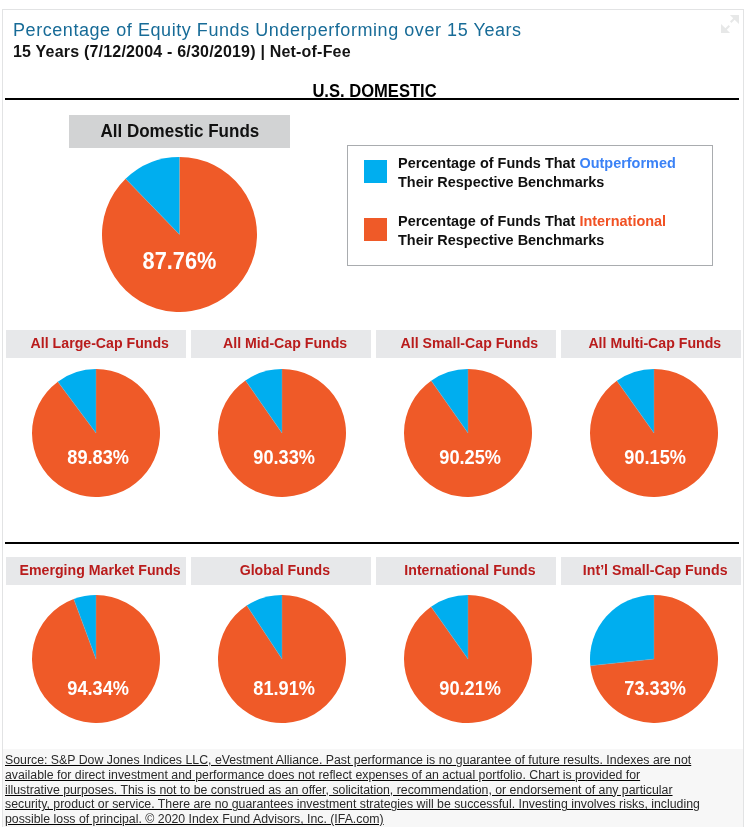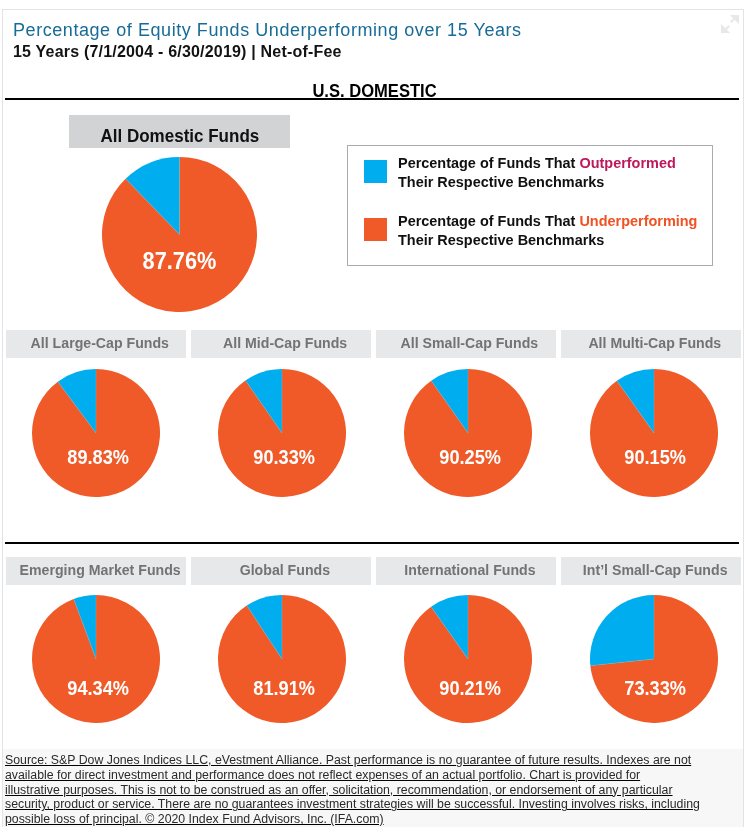--- a/index.html
+++ b/index.html
@@ -5,68 +5,68 @@
   html,body{margin:0;padding:0;}
   body{width:748px;height:827px;background:#fff;font-family:"Liberation Sans",sans-serif;-webkit-font-smoothing:antialiased;}
   #frame{position:absolute;left:0;top:7px;width:748px;height:827px;background:#fff;padding-left:20px;}
   #frameborder{position:absolute;left:2px;top:2px;width:742px;height:822px;border:1px solid #e2e3e4;box-sizing:border-box;pointer-events:none;}
   .title{position:absolute;left:13px;top:13px;font-size:18px;color:#176b97;letter-spacing:0.56px;white-space:nowrap;}
   .subtitle{position:absolute;left:13px;top:36px;font-size:16px;font-weight:bold;color:#131313;letter-spacing:0.2px;white-space:nowrap;}
   .expand{position:absolute;left:721px;top:8px;width:18px;height:18px;}
   .rule{position:absolute;background:#000;height:2px;}
   .sectionlabel{position:absolute;font-size:18px;font-weight:bold;color:#000;}
   .sectionlabel span{display:inline-block;transform:scaleX(0.92);}
-  .hdr{position:absolute;background:#e7e8ea;display:flex;align-items:flex-end;justify-content:center;font-weight:bold;color:#111;}
+  .hdr{position:absolute;background:#e7e8ea;display:flex;align-items:center;justify-content:center;font-weight:bold;color:#111;}
   .pie{position:absolute;}
   .pcttxt{position:absolute;color:#fff;font-weight:bold;text-align:center;}
   .legend{position:absolute;left:347px;top:138px;width:366px;height:121px;border:1px solid #a9acaf;background:#fff;box-sizing:border-box;}
   .legrow{position:absolute;left:16px;display:flex;align-items:flex-start;}
   .legend .legrow:nth-child(1){top:8px;}
   .legend .legrow:nth-child(2){top:66px;}
   .swatch{width:23px;height:23px;flex:0 0 23px;margin-top:6px;}
   .sw-blue{background:#00aeef;}
   .sw-orange{background:#ef5a28;}
   .legtext{margin-left:11px;font-size:14.6px;font-weight:bold;color:#101010;line-height:19.1px;
            display:inline-block;transform:scaleX(0.99);transform-origin:0 0;}
-  .hl-blue{color:#be185d;margin-top:29px;}
+  .hl-blue{color:#3b82f6;margin-top:29px;}
   .hl-orange{color:#f15123;}
   .footer{position:absolute;left:3px;top:742px;width:740px;height:80px;background:#f7f7f7;padding-top:4px;box-sizing:border-box;text-decoration:underline;}
   .fline{margin-left:2px;font-size:12.5px;color:#2a2a2a;line-height:14.8px;white-space:nowrap;
          transform:scaleX(0.985);transform-origin:0 0;}
 
   
   #hdr-featured{left:69px;top:108px;width:221px;height:33px;background:#d2d3d4;font-size:18.4px;}
   #hdr-featured span{display:inline-block;transform:scaleX(0.925) translateY(-1.5px);}
   #pie-featured{left:102px;top:150px;width:155px;height:155px;}
   #pct-featured{left:77px;top:240px;width:205px;font-size:24.5px;
                 transform:scaleX(0.888);transform-origin:50% 0;}
 
   
   .cell{position:absolute;top:0;}
-  .cell .chdr{position:absolute;left:0;top:0;width:100%;height:28px;background:#e7e8ea;display:flex;align-items:center;justify-content:center;font-size:15.3px;font-weight:bold;color:#737373;box-sizing:border-box;padding-left:7px;}
+  .cell .chdr{position:absolute;left:0;top:0;width:100%;height:28px;background:#e7e8ea;display:flex;align-items:center;justify-content:center;font-size:15.3px;font-weight:bold;color:#b91c1c;box-sizing:border-box;padding-left:7px;}
   .cell .chdr span{display:inline-block;transform:scaleX(0.925) translateY(-1px);white-space:nowrap;}
   .cell .cpie{position:absolute;width:128px;height:128px;}
   .cell .cpct{position:absolute;color:#fff;font-weight:bold;text-align:center;font-size:20.5px;width:180.4px;left:0;
                transform:scaleX(0.888);transform-origin:50% 0;}
   #row1{position:absolute;left:0;top:323px;width:100%;height:175px;}
   #row2{position:absolute;left:0;top:550px;width:100%;height:175px;}
 
   #rule1{left:5px;top:91px;width:734px;}
   #sec1{left:0;top:74px;width:750px;text-align:center;}
   #rule2{left:5px;top:535px;width:734px;}
   #sec2{left:0;top:519px;width:748px;text-align:center;}
 </style>
 </head>
 <body>
 
 <div id="frame">
   <div id="frameborder"></div>
 
   <div class="title">Percentage of Equity Funds Underperforming over 15 Years</div>
-  <div class="subtitle">15 Years (7/1/2004 - 6/30/2019) | Net-of-Fee</div>
+  <div class="subtitle">15 Years (7/12/2004 - 6/30/2019) | Net-of-Fee</div>
 
   <div class="expand">
     <svg width="18" height="18" viewBox="0 0 18 18" aria-hidden="true">
       <path d="M8.9 0 L18 0 L18 9.1 L13.6 4.7 L10.4 7.9 L9.0 6.5 L12.2 3.3 Z" fill="#e7e8e8"></path>
       <path d="M9.1 18 L0 18 L0 8.9 L4.4 13.3 L7.6 10.1 L9.0 11.5 L5.8 14.7 Z" fill="#e7e8e8"></path>
     </svg>
   </div>
 
   <div class="rule" id="rule1"></div>
   <div class="sectionlabel" id="sec1"><span>U.S. DOMESTIC</span></div>
@@ -86,21 +86,21 @@
     <div class="legrow">
       <span class="swatch sw-blue"></span>
       <span class="legtext">
         <span>Percentage of Funds That </span><span class="hl-blue">Outperformed</span><br>
         <span>Their Respective Benchmarks</span>
       </span>
     </div>
     <div class="legrow">
       <span class="swatch sw-orange"></span>
       <span class="legtext">
-        <span>Percentage of Funds That </span><span class="hl-orange">Underperforming</span><br>
+        <span>Percentage of Funds That </span><span class="hl-orange">International</span><br>
         <span>Their Respective Benchmarks</span>
       </span>
     </div>
   </div>
 
   <div id="row1">
       <div class="cell" style="left: 6px; width: 180.4px;">
         <div class="chdr">
           <span>All Large-Cap Funds</span>
         </div>

